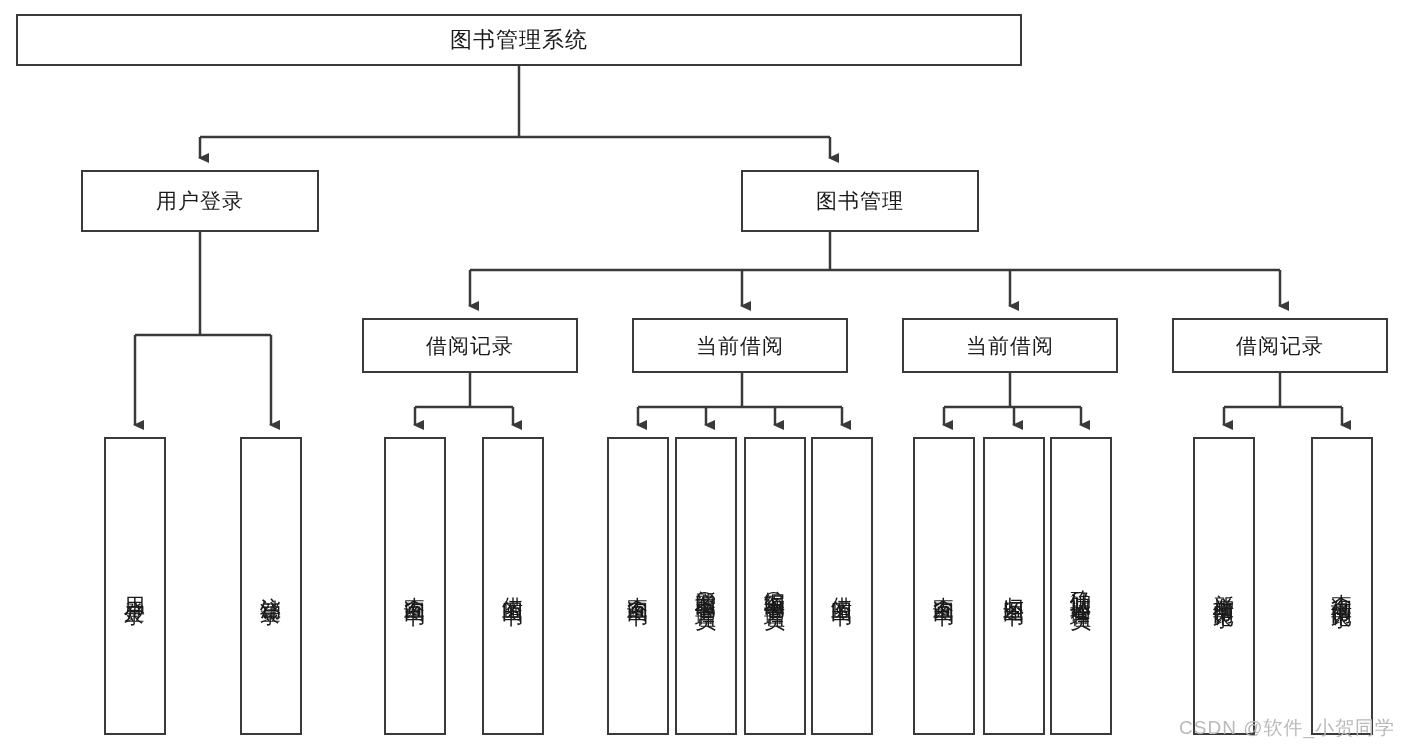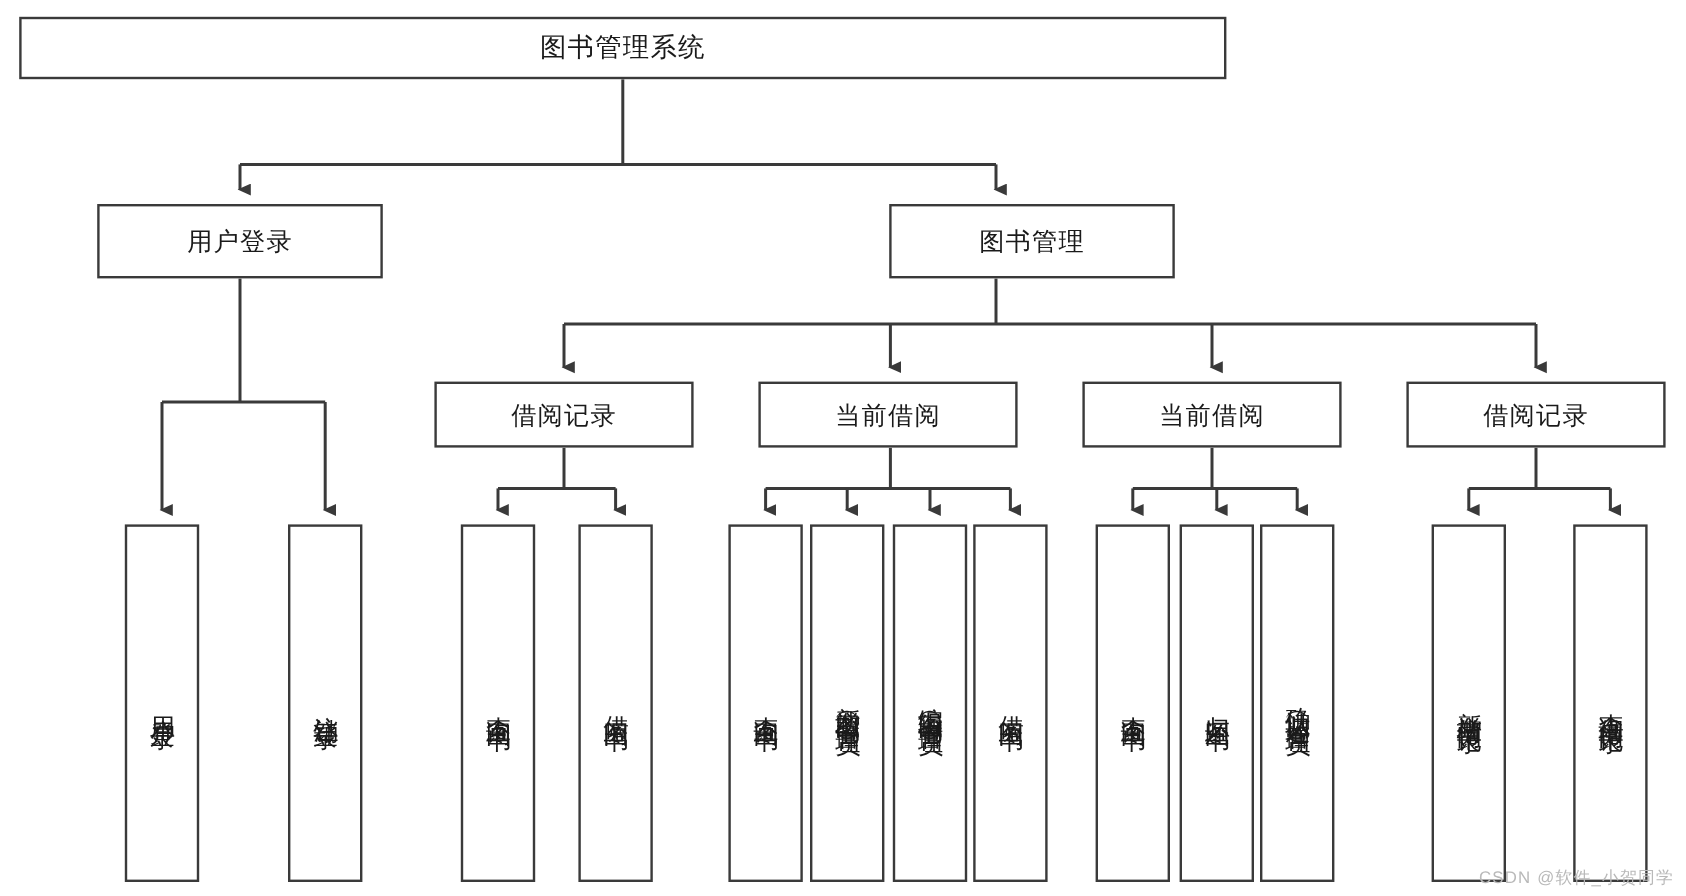--- a/index.html
+++ b/index.html
@@ -20,21 +20,21 @@
   .node.leaf{
     writing-mode:vertical-rl;text-orientation:upright;
     font-size:21px;letter-spacing:3px;
     padding:6px 0;line-height:1.0;
     justify-content:center;align-items:center;
   }
   .leaf-label{writing-mode:vertical-rl;text-orientation:upright;white-space:nowrap;}
   svg.edges{position:absolute;left:0;top:0;width:1405px;height:747px;pointer-events:none;}
   .watermark{
     position:absolute;right:10px;bottom:6px;
-    font-size:14px;color:#b9b9b9;letter-spacing:1px;
+    font-size:19px;color:#b9b9b9;letter-spacing:1px;
     white-space:nowrap;
   }
 </style>
 </head>
 <body>
 
 <div id="diagram">
 
   <svg class="edges" viewBox="0 0 1405 747">
     <defs>

